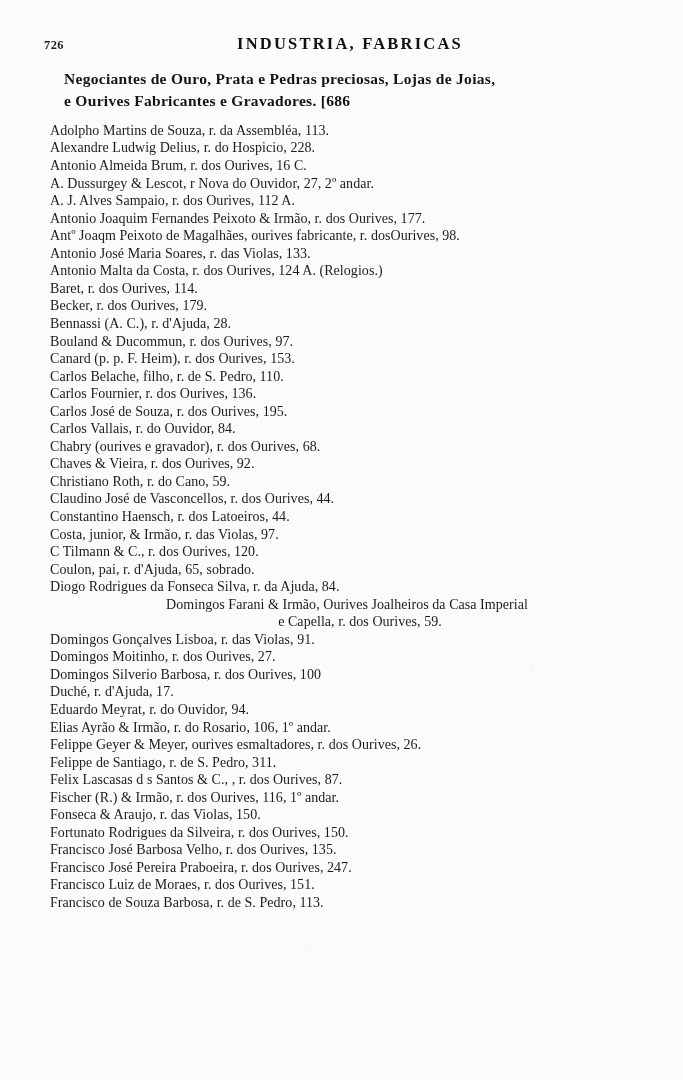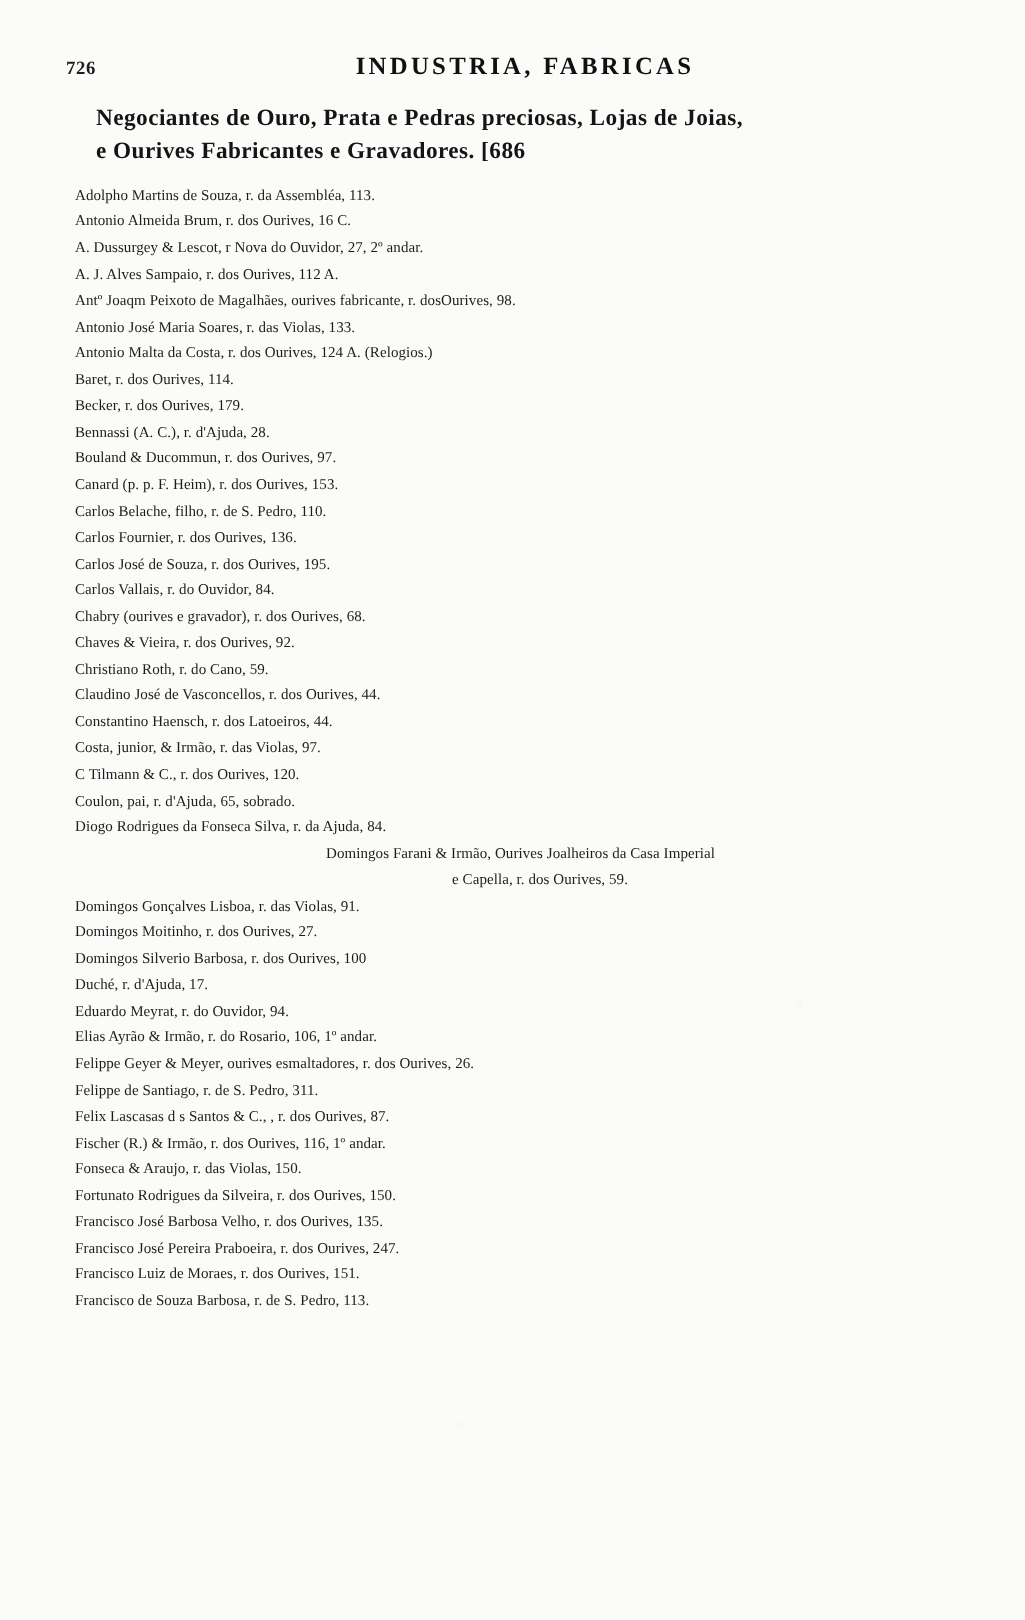--- a/index.html
+++ b/index.html
@@ -69,21 +69,21 @@
     margin-right: auto;
   }
   .section-title .line2 {
     display: block;
   }
   .entries {
     margin-top: 9px;
     padding-left: 6px;
   }
   .entry {
-    font-size: 10px;
+    font-size: 14px;
     line-height: 17.55px;
     white-space: nowrap;
     letter-spacing: 0.05px;
     color: #1c1c1c;
   }
   .entry.wrap {
     white-space: normal;
     text-align: center;
   }
   .entry .cont {
@@ -102,23 +102,25 @@
       <div class="running-head">INDUSTRIA, FABRICAS</div>
     </div>
 
     <div class="section-title">
       <span>Negociantes de Ouro, Prata e Pedras preciosas, Lojas de Joias,</span>
       <span class="line2">e Ourives Fabricantes e Gravadores.  [686</span>
     </div>
 
     <div class="entries">
       <div class="entry">Adolpho Martins de Souza,  r.  da Assembléa,  113.</div>
+      <div class="entry">Alexandre Ludwig Delius, r.  do Hospicio, 228.</div>
       <div class="entry">Antonio Almeida Brum, r. dos Ourives, 16 C.</div>
       <div class="entry">A. Dussurgey  &amp;  Lescot,  r   Nova do Ouvidor, 27, 2º andar.</div>
       <div class="entry">A. J. Alves Sampaio, r. dos Ourives, 112 A.</div>
+      <div class="entry">Antonio Joaquim Fernandes Peixoto &amp; Irmão, r. dos Ourives, 177.</div>
       <div class="entry">Antº Joaqm Peixoto de Magalhães, ourives fabricante, r. dosOurives, 98.</div>
       <div class="entry">Antonio José Maria Soares, r. das Violas, 133.</div>
       <div class="entry">Antonio Malta da Costa, r. dos Ourives, 124 A.  (Relogios.)</div>
       <div class="entry">Baret, r.  dos Ourives, 114.</div>
       <div class="entry">Becker, r. dos Ourives, 179.</div>
       <div class="entry">Bennassi (A. C.), r. d'Ajuda, 28.</div>
       <div class="entry">Bouland &amp; Ducommun, r. dos Ourives, 97.</div>
       <div class="entry">Canard (p. p. F. Heim), r. dos Ourives, 153.</div>
       <div class="entry">Carlos Belache, filho, r. de S. Pedro, 110.</div>
       <div class="entry">Carlos Fournier, r. dos Ourives, 136.</div>

